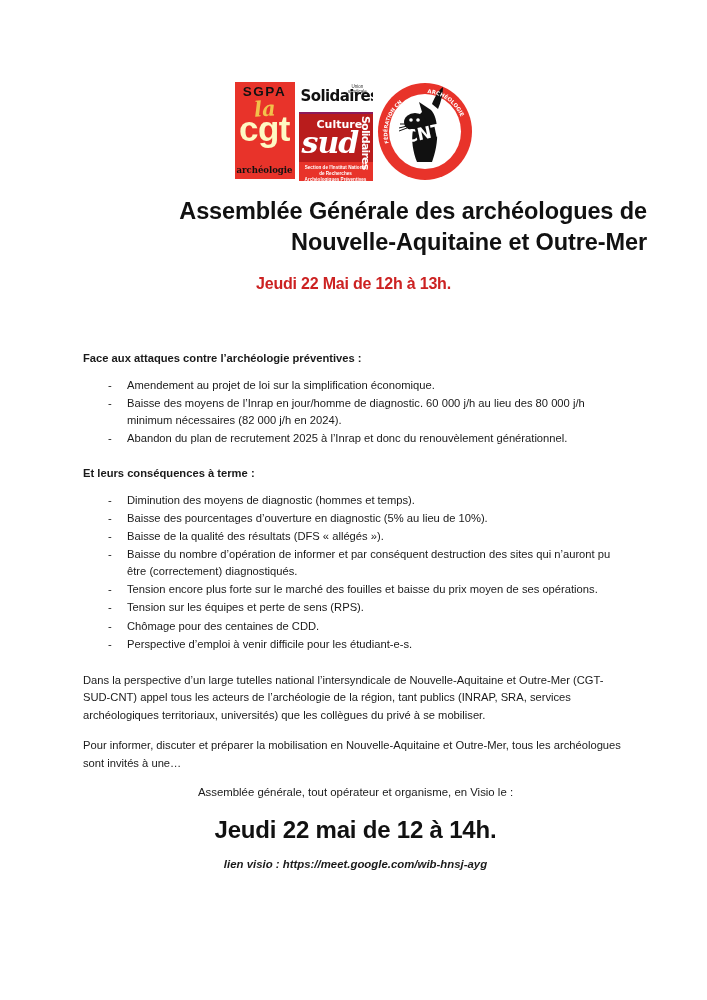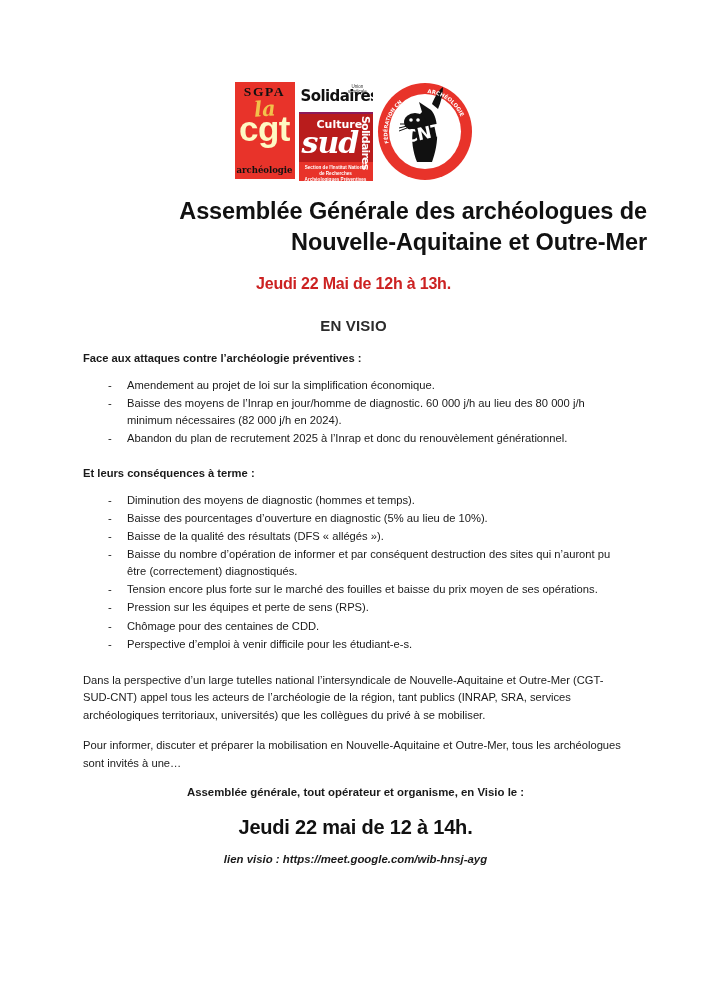--- a/index.html
+++ b/index.html
@@ -49,21 +49,21 @@
     padding-top: 3px;
     box-sizing: border-box;
     overflow: hidden;
   }
   .sgpa-top {
     font-size: 13.5px;
     font-weight: bold;
     color: #111;
     letter-spacing: 1.6px;
     line-height: 1;
-    font-family: Liberation Serif, serif;
+    font-family: Liberation Sans, sans-serif;
   }
   .sgpa-la {
     font-family: "DejaVu Serif", serif;
     font-style: italic;
     font-weight: bold;
     font-size: 21px;
     color: #f2c14b;
     line-height: 0.85;
     margin-top: 1px;
     transform: rotate(-4deg);
@@ -255,27 +255,27 @@
   .para {
     font-size: 11.2px;
     line-height: 1.56;
     color: #1a1a1a;
     margin: 0 0 13px 0;
   }
 
   .closing-line {
     text-align: center;
     font-size: 11.4px;
-    font-weight: bold;
+    font-weight: normal;
     color: #1a1a1a;
     margin: 14px 0 0 0;
   }
   .closing-date {
     text-align: center;
-    font-size: 20px;
+    font-size: 24px;
     font-weight: bold;
     color: #111111;
     margin: 18px 0 0 0;
     letter-spacing: -0.2px;
   }
   .closing-link {
     text-align: center;
     font-size: 11.4px;
     font-weight: bold;
     font-style: italic;
@@ -332,41 +332,40 @@
       </svg>
     </div>
   </div>
 
   <div class="title">
     <div>Assemblée Générale des archéologues de</div>
     <div>Nouvelle-Aquitaine et Outre-Mer</div>
   </div>
 
   <div class="date-red">Jeudi 22 Mai de 12h à 13h.</div>
-  <div class="envisio">EN VISIO</div>
 
   <div class="content">
 
     <p class="section-head">Face aux attaques contre l’archéologie préventives :</p>
     <ul class="bullets">
       <li>Amendement au projet de loi sur la simplification économique.</li>
       <li>Baisse des moyens de l’Inrap en jour/homme de diagnostic. 60 000 j/h au lieu des 80 000 j/h minimum nécessaires (82 000 j/h en 2024).</li>
       <li>Abandon du plan de recrutement 2025 à l’Inrap et donc du renouvèlement générationnel.</li>
     </ul>
 
     <div class="gap-after-list"></div>
 
     <p class="section-head">Et leurs conséquences à terme :</p>
     <ul class="bullets">
       <li>Diminution des moyens de diagnostic (hommes et temps).</li>
       <li>Baisse des pourcentages d’ouverture en diagnostic (5% au lieu de 10%).</li>
       <li>Baisse de la qualité des résultats (DFS « allégés »).</li>
       <li>Baisse du nombre d’opération de informer et par conséquent destruction des sites qui n’auront pu être (correctement) diagnostiqués.</li>
       <li>Tension encore plus forte sur le marché des fouilles et baisse du prix moyen de ses opérations.</li>
-      <li>Pression sur les équipes et perte de sens (RPS).</li>
+      <li>Tension sur les équipes et perte de sens (RPS).</li>
       <li>Chômage pour des centaines de CDD.</li>
       <li>Perspective d’emploi à venir difficile pour les étudiant-e-s.</li>
     </ul>
 
     <div class="gap-after-list"></div>
 
     <p class="para">Dans la perspective d’un large tutelles national l’intersyndicale de Nouvelle-Aquitaine et Outre-Mer (CGT-SUD-CNT) appel tous les acteurs de l’archéologie de la région, tant publics (INRAP, SRA, services archéologiques territoriaux, universités) que les collègues du privé à se mobiliser.</p>
     <p class="para">Pour informer, discuter et préparer la mobilisation en Nouvelle-Aquitaine et Outre-Mer, tous les archéologues sont invités à une…</p>
 
     <p class="closing-line">Assemblée générale, tout opérateur et organisme, en Visio le :</p>

